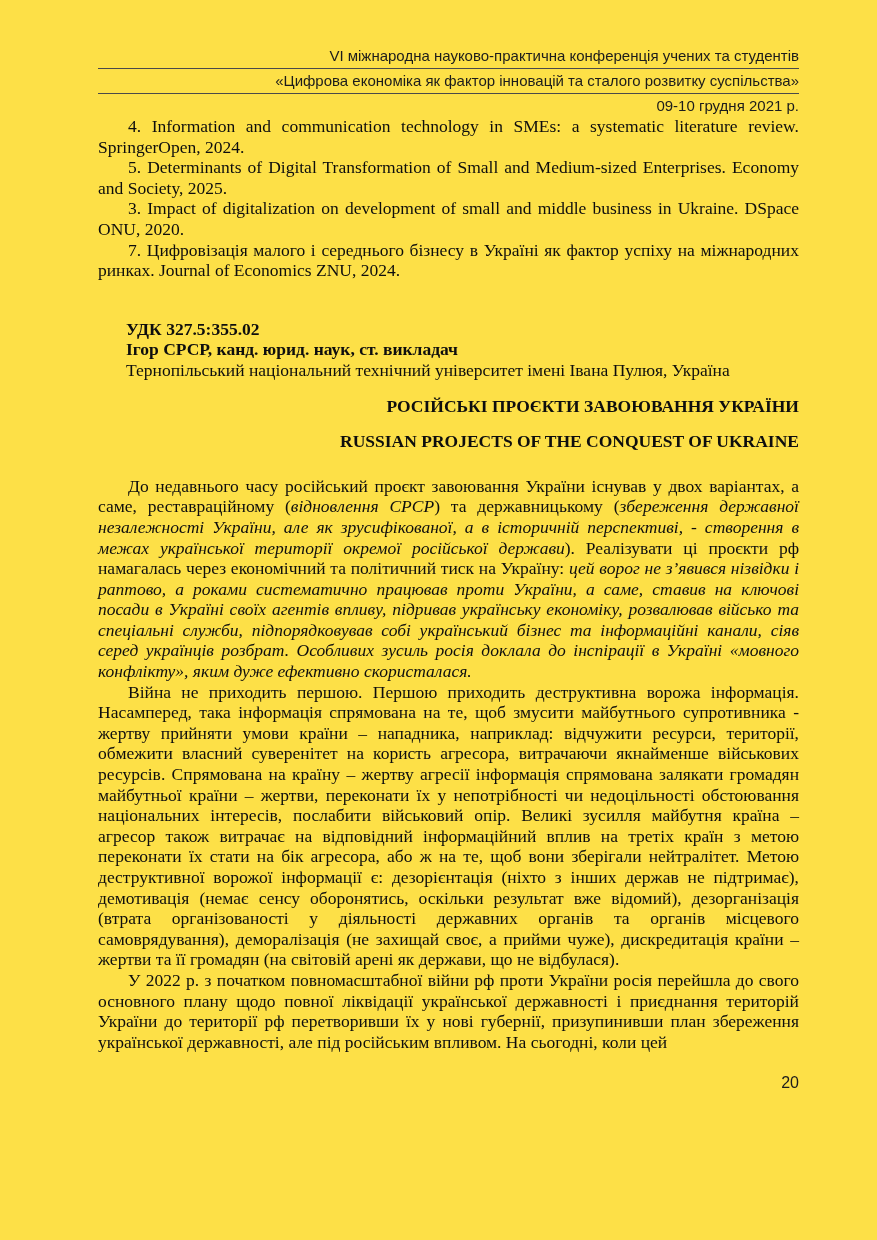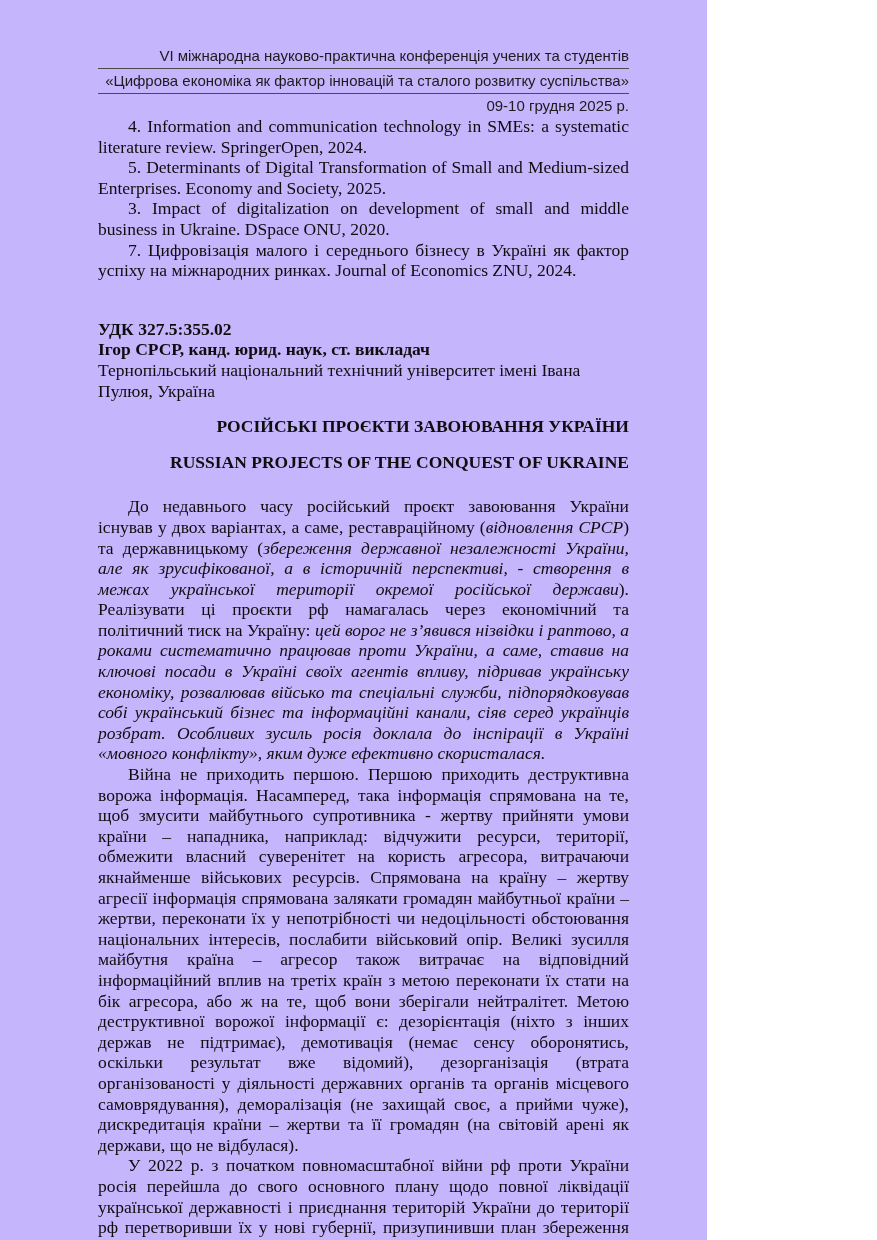--- a/index.html
+++ b/index.html
@@ -2,24 +2,24 @@
 <html lang="uk"><head>
 <meta charset="utf-8">
 <style>
   html, body {
     margin: 0;
     padding: 0;
     background: #ffffff;
   }
   .page {
     position: relative;
-    width: 707px;
+    width: 877px;
     height: 1240px;
     box-sizing: border-box;
-    background: #c4b5fd;
+    background: #fde047;
     padding: 46px 78px 0 98px;
     color: #0e0e0e;
     font-family: "Liberation Serif", serif;
     overflow: hidden;
   }
   
   .page-header {
     font-family: "Liberation Sans", sans-serif;
     font-size: 15px;
     line-height: 20px;
@@ -35,57 +35,57 @@
   .para {
     margin: 0;
     font-size: 17.5px;
     line-height: 20.6px;
     text-align: justify;
     text-indent: 30px;
     color: #0e0e0e;
   }
   .refs { }
   
-  .meta { margin-top: 38px; }
+  .meta { margin-top: 38px; margin-left: 28px; }
   .meta-en { margin-top: 16px; }
   .meta p {
     margin: 0;
     font-size: 17.5px;
     line-height: 20.6px;
   }
   .bold { font-weight: bold; }
   .title {
     margin: 15px 0;
     font-size: 17.5px;
     line-height: 20.6px;
     font-weight: bold;
     text-align: right;
   }
   .article-body { margin-top: 24px; }
   .article-body em { font-style: italic; }
   
   .page-footer {
     margin-top: 22px;
-    text-align: left;
-    font-family: Liberation Serif, serif;
+    text-align: right;
+    font-family: Liberation Sans, sans-serif;
     font-size: 16px;
     color: #1c1c1c;
   }
 </style>
 </head>
 <body>
 
 <div class="page">
 
   <header class="page-header">
     <div>VI міжнародна науково-практична конференція учених та студентів</div>
     <div class="h-rule"></div>
     <div>«Цифрова економіка як фактор інновацій та сталого розвитку суспільства»</div>
     <div class="h-rule"></div>
-    <div>09-10 грудня 2025 р.</div>
+    <div>09-10 грудня 2021 р.</div>
   </header>
 
   <section class="refs">
     <p class="para">4. Information and communication technology in SMEs: a systematic literature review. SpringerOpen, 2024.</p>
     <p class="para">5. Determinants of Digital Transformation of Small and Medium-sized Enterprises. Economy and Society, 2025.</p>
     <p class="para">3. Impact of digitalization on development of small and middle business in Ukraine. DSpace ONU, 2020.</p>
     <p class="para">7. Цифровізація малого і середнього бізнесу в Україні як фактор успіху на міжнародних ринках. Journal of Economics ZNU, 2024.</p>
   </section>
 
   <section class="meta">

